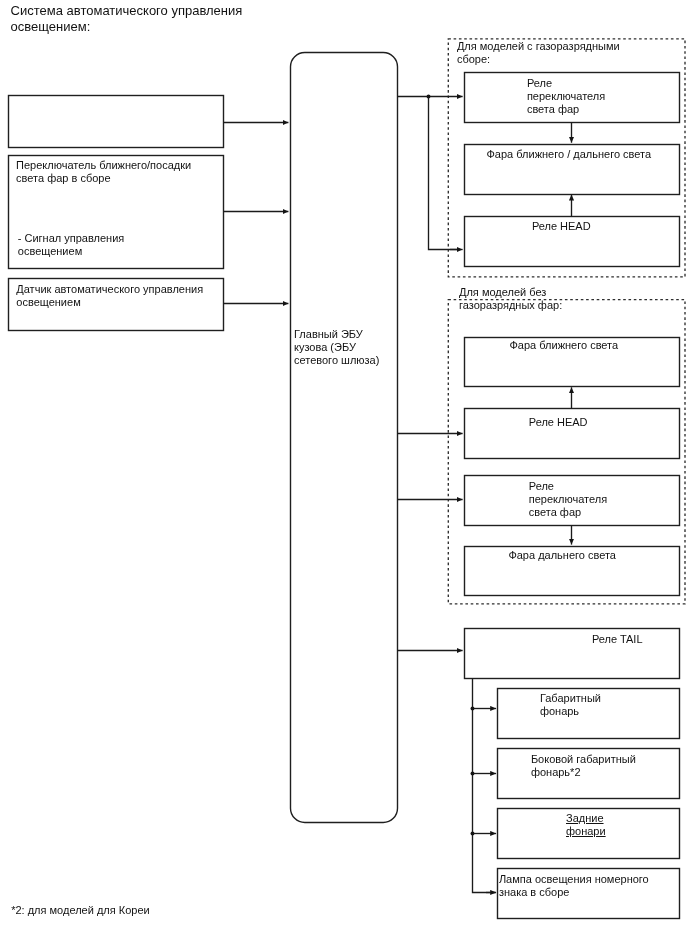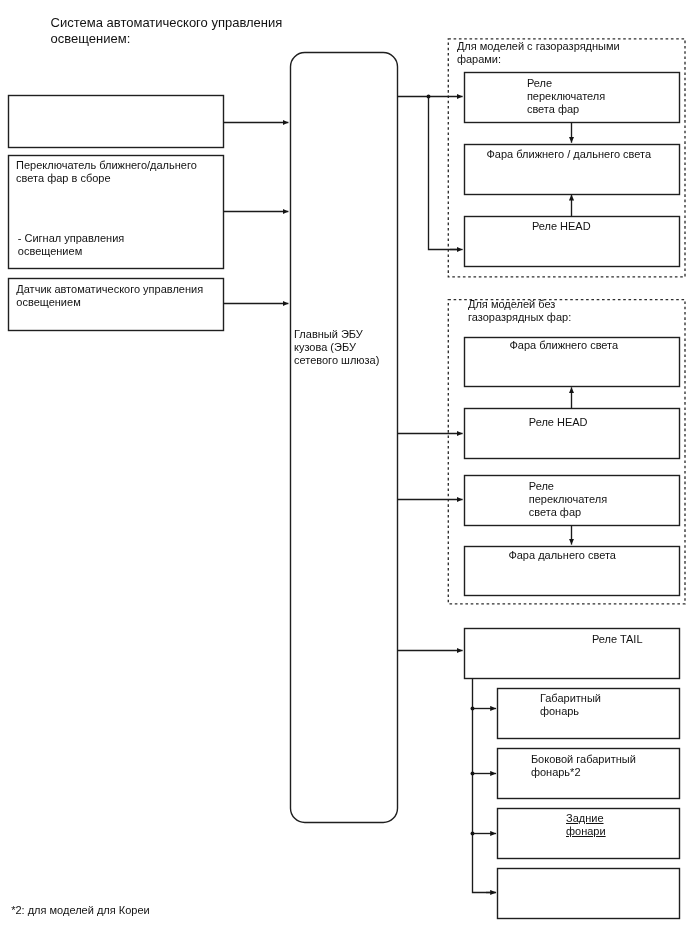--- a/index.html
+++ b/index.html
@@ -8,66 +8,66 @@
   #page{position:absolute;left:0;top:0;width:688px;height:949px;}
   .tx{position:absolute;font-size:11px;line-height:13px;color:#121212;white-space:pre;}
   .title{position:absolute;font-size:13px;line-height:16px;color:#121212;white-space:pre;}
   svg.ov{position:absolute;left:0;top:0;width:688px;height:949px;overflow:visible;}
 </style>
 </head>
 <body>
 
 <div id="page">
 
-  <div class="title" style="left:10.6px;top:15px;margin-left:40px;"><span>Система автоматического управления</span><br><span>освещением:</span></div>
+  <div class="title" style="left:10.6px;top:3px;"><span>Система автоматического управления</span><br><span>освещением:</span></div>
 
   <svg class="ov">
       <rect x="8.5" y="95.5" width="215.0" height="52.0" fill="#ffffff" stroke="#1f1f1f" stroke-width="1.4"></rect>
     </svg>
 
   <svg class="ov">
       <rect x="8.5" y="155.5" width="215.0" height="113.0" fill="#ffffff" stroke="#1f1f1f" stroke-width="1.4"></rect>
     </svg>
-  <div class="tx" style="left:16.1px;top:158.7px;"><span>Переключатель ближнего/дальнего</span><br><span>света фар в сборе</span></div>
+  <div class="tx" style="left:16.1px;top:158.7px;"><span>Переключатель ближнего/посадки</span><br><span>света фар в сборе</span></div>
   <div class="tx" style="left:17.8px;top:232.3px;"><span>- Сигнал управления</span><br><span>освещением</span></div>
 
   <svg class="ov">
       <rect x="8.5" y="278.5" width="215.0" height="52.0" fill="#ffffff" stroke="#1f1f1f" stroke-width="1.4"></rect>
     </svg>
   <div class="tx" style="left:16.3px;top:283.4px;"><span>Датчик автоматического управления</span><br><span>освещением</span></div>
 
   <svg class="ov">
       <rect x="290.5" y="52.5" width="107.0" height="770.0" rx="14.3" fill="#ffffff" stroke="#1f1f1f" stroke-width="1.4"></rect>
     </svg>
   <div class="tx" style="left:294px;top:327.6px;"><span>Главный ЭБУ</span><br><span>кузова (ЭБУ</span><br><span>сетевого шлюза)</span></div>
 
   <svg class="ov">
       <rect x="448.3" y="38.8" width="236.7" height="238.1" fill="none" stroke="#2e2e2e" stroke-width="1.35" stroke-dasharray="2.6 2.7"></rect>
     </svg>
-  <div class="tx" style="left:456.9px;top:40px;"><span>Для моделей с газоразрядными</span><br><span>фарами:</span></div>
+  <div class="tx" style="left:456.9px;top:40px;"><span>Для моделей с газоразрядными</span><br><span>сборе:</span></div>
 
   <svg class="ov">
       <rect x="464.5" y="72.5" width="215.0" height="50.0" fill="#ffffff" stroke="#1f1f1f" stroke-width="1.4"></rect>
     </svg>
   <div class="tx" style="left:526.9px;top:76.7px;"><span>Реле</span><br><span>переключателя</span><br><span>света фар</span></div>
 
   <svg class="ov">
       <rect x="464.5" y="144.5" width="215.0" height="50.0" fill="#ffffff" stroke="#1f1f1f" stroke-width="1.4"></rect>
     </svg>
   <div class="tx" style="left:486.5px;top:147.6px;"><span>Фара ближнего / дальнего света</span></div>
 
   <svg class="ov">
       <rect x="464.5" y="216.5" width="215.0" height="50.0" fill="#ffffff" stroke="#1f1f1f" stroke-width="1.4"></rect>
     </svg>
   <div class="tx" style="left:531.9px;top:219.7px;"><span>Реле HEAD</span></div>
 
   <svg class="ov">
       <rect x="448.3" y="299.6" width="236.7" height="304.2" fill="none" stroke="#2e2e2e" stroke-width="1.35" stroke-dasharray="2.6 2.7"></rect>
     </svg>
-  <div class="tx" style="left:459px;top:298px;margin-left:9px;"><span>Для моделей без</span><br><span>газоразрядных фар:</span></div>
+  <div class="tx" style="left:459px;top:286px;"><span>Для моделей без</span><br><span>газоразрядных фар:</span></div>
 
   <svg class="ov">
       <rect x="464.5" y="337.5" width="215.0" height="49.0" fill="#ffffff" stroke="#1f1f1f" stroke-width="1.4"></rect>
     </svg>
   <div class="tx" style="left:509.5px;top:338.7px;"><span>Фара ближнего света</span></div>
 
   <svg class="ov">
       <rect x="464.5" y="408.5" width="215.0" height="50.0" fill="#ffffff" stroke="#1f1f1f" stroke-width="1.4"></rect>
     </svg>
   <div class="tx" style="left:528.8px;top:415.9px;"><span>Реле HEAD</span></div>
@@ -98,20 +98,21 @@
   <div class="tx" style="left:530.9px;top:752.5px;"><span>Боковой габаритный</span><br><span>фонарь*2</span></div>
 
   <svg class="ov">
       <rect x="497.5" y="808.5" width="182.0" height="50.0" fill="#ffffff" stroke="#1f1f1f" stroke-width="1.4"></rect>
     </svg>
   <div class="tx" style="left:566px;top:811.8px;text-decoration:underline;"><span>Задние</span><br><span>фонари</span></div>
 
   <svg class="ov">
       <rect x="497.5" y="868.5" width="182.0" height="50.0" fill="#ffffff" stroke="#1f1f1f" stroke-width="1.4"></rect>
     </svg>
+  <div class="tx" style="left:498.9px;top:872.6px;"><span>Лампа освещения номерного</span><br><span>знака в сборе</span></div>
 
   <div class="tx" style="left:11.2px;top:903.5px;">*2: для моделей для Кореи</div>
 
   <svg class="ov" viewBox="0 0 688 949">
     <defs>
       <marker id="ah" markerWidth="8" markerHeight="8" refX="5.9" refY="2.6" orient="auto" markerUnits="userSpaceOnUse">
         <path d="M0,0 L5.9,2.6 L0,5.2 z" fill="#141414"></path>
       </marker>
     </defs>
     <g stroke="#1b1b1b" stroke-width="1.35" fill="none">

